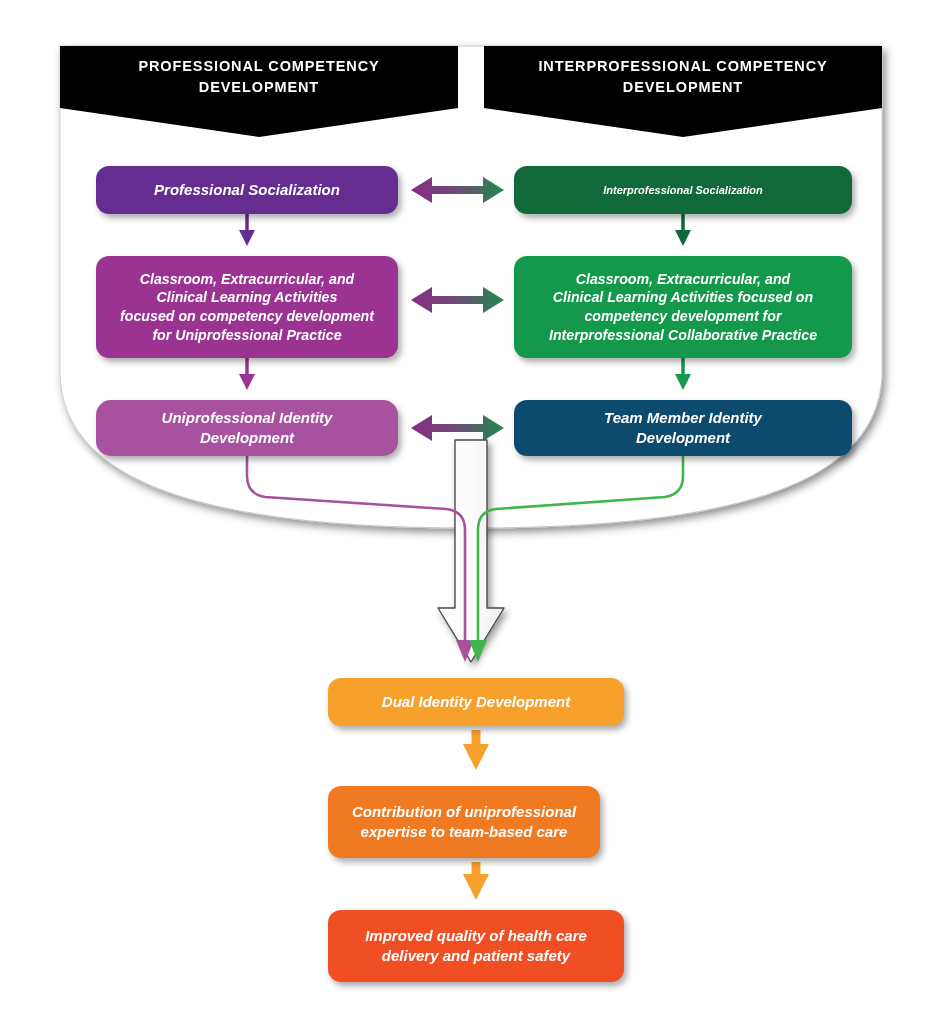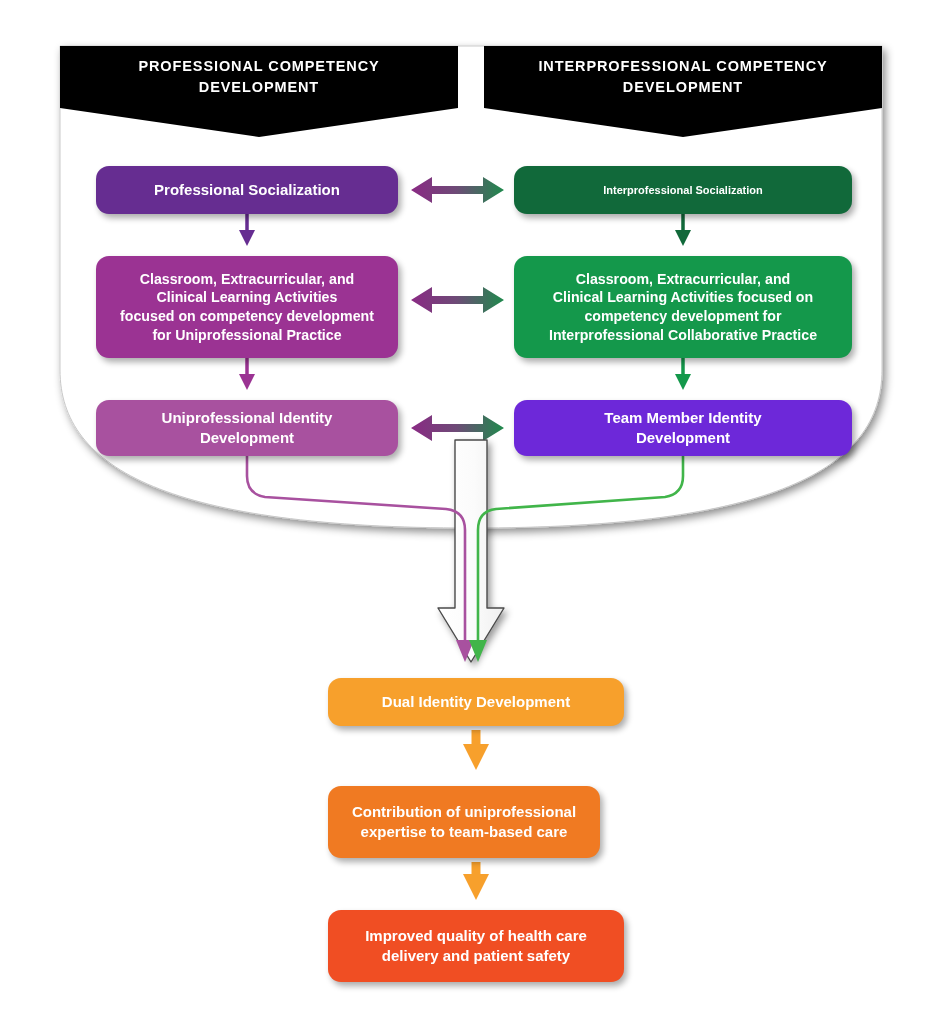--- a/index.html
+++ b/index.html
@@ -56,32 +56,33 @@
     color: #ffffff;
     font-weight: bold;
     display: flex;
     align-items: center;
     justify-content: center;
     text-align: center;
     box-sizing: border-box;
     padding: 6px 12px;
     line-height: 1.32;
     box-shadow: 3px 4px 6px rgba(0,0,0,0.33);
+    font-style: italic;
   }
   .pbox span { display: block; white-space: pre-line; }
 
   
   #box-prof-soc   { left: 96px;  top: 166px; width: 302px; height: 48px;  background: #662D91; font-size: 15px; }
   #box-prof-learn { left: 96px;  top: 256px; width: 302px; height: 102px; background: #9B3393; font-size: 14.2px; }
-  #box-prof-id    { left: 96px;  top: 400px; width: 302px; height: 56px;  background: #A8519F; font-size: 15px; }
+  #box-prof-id    { left: 96px;  top: 400px; width: 302px; height: 56px;  background: #A8519F; font-size: 15px; border-radius: 15px; }
 
   
   #box-inter-soc   { left: 514px; top: 166px; width: 338px; height: 48px;  background: #11693A; font-size: 11px; }
   #box-inter-learn { left: 514px; top: 256px; width: 338px; height: 102px; background: #14984B; font-size: 14.2px; }
-  #box-team-id     { left: 514px; top: 400px; width: 338px; height: 56px;  background: #6d28d9; font-size: 15px; }
+  #box-team-id     { left: 514px; top: 400px; width: 338px; height: 56px;  background: #0c4a6e; font-size: 15px; }
 
   
   #box-dual     { left: 328px; top: 678px; width: 296px; height: 48px; background: #F7A02C; font-size: 15px; }
   #box-contrib  { left: 328px; top: 786px; width: 272px; height: 72px; background: #F07A22; font-size: 15px; }
   #box-improved { left: 328px; top: 910px; width: 296px; height: 72px; background: #F04E23; font-size: 15px; }
 </style>
 </head>
 <body>
 
 <div id="stage">

